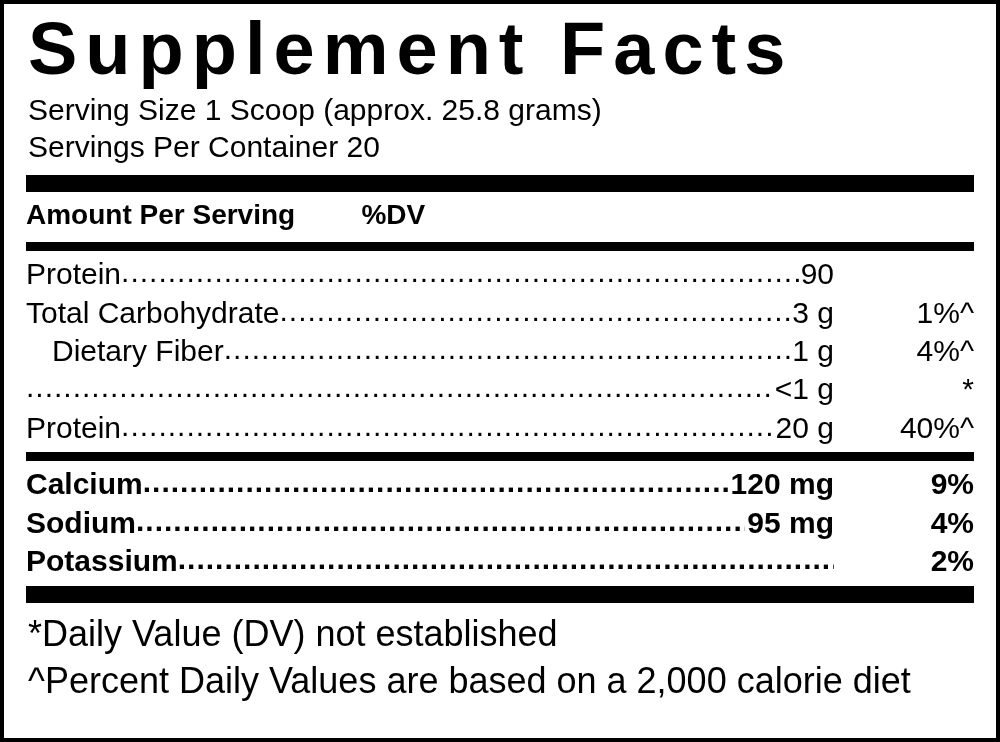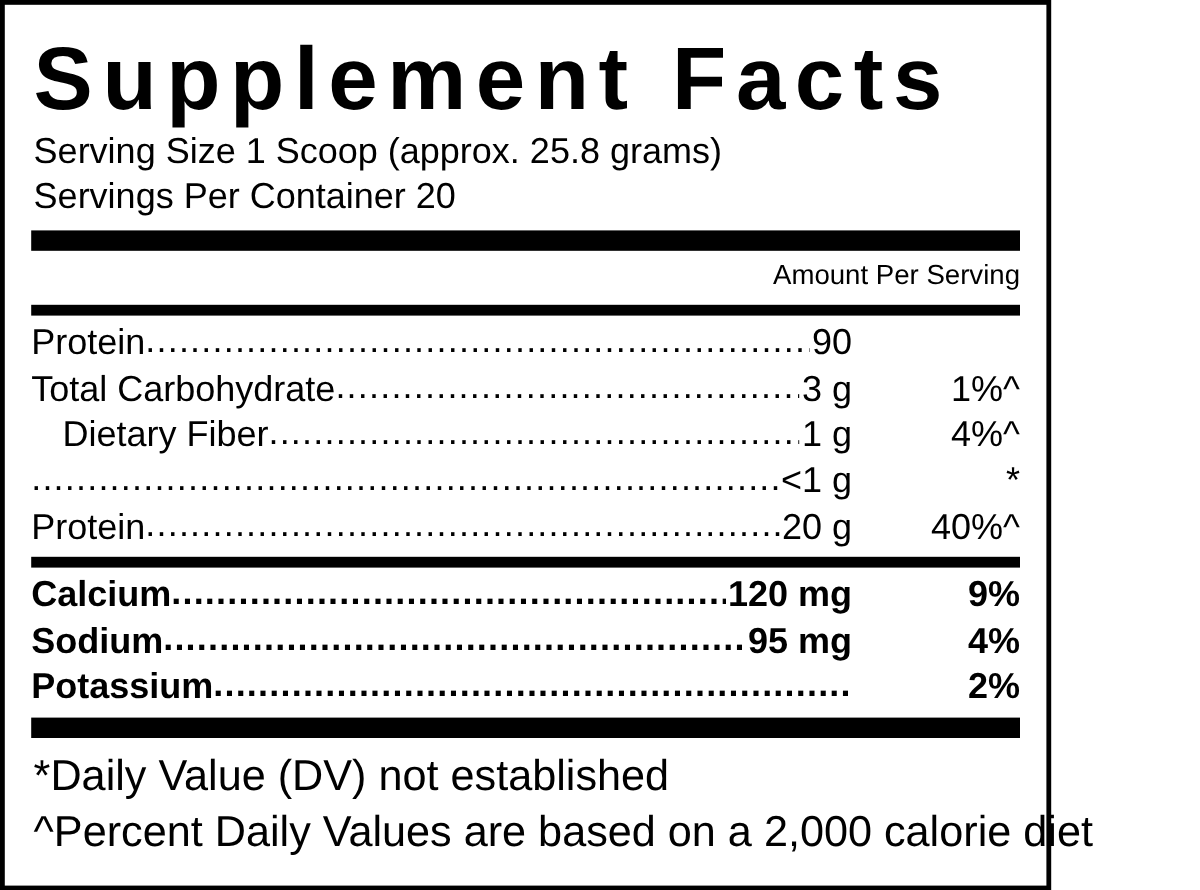--- a/index.html
+++ b/index.html
@@ -10,24 +10,24 @@
   body {
     width: 1000px;
     height: 742px;
     font-family: "Liberation Sans", sans-serif;
     color: #000000;
     overflow: hidden;
   }
 
   .panel {
     box-sizing: border-box;
-    width: 876px;
+    width: 1000px;
     height: 742px;
     border: 4px solid #000000;
-    padding: 23px 22px 0 22px;
+    padding: 6px 22px 0 22px;
     background: #ffffff;
     position: relative;
   }
 
   .title {
     font-size: 74px;
     font-weight: bold;
     letter-spacing: 8px;
     line-height: 1.0;
     margin: 2px 0 6px 2px;
@@ -49,23 +49,22 @@
   .rule-thick.tight { margin-top: 6px; }
   .rule-med {
     height: 9px;
     background: #000000;
     margin: 5px 0 0 0;
   }
 
   .header-row {
     display: flex;
     align-items: flex-end;
-    justify-content: flex-end;
-    font-size: 23px;
-    font-weight: normal;
+    font-size: 28px;
+    font-weight: bold;
     padding: 7px 0 6px 0;
   }
   .header-row .amount-head {
     text-align: right;
     white-space: nowrap;
   }
   .header-row .dv-head {
     width: 130px;
     text-align: right;
     white-space: nowrap;
@@ -125,20 +124,21 @@
 
   <div class="title">Supplement Facts</div>
 
   <div class="serving-line">Serving Size 1 Scoop  (approx. 25.8 grams)</div>
   <div class="serving-line">Servings Per Container 20</div>
 
   <div class="rule-thick"></div>
 
   <div class="header-row">
     <span class="amount-head">Amount Per Serving</span>
+    <span class="dv-head">%DV</span>
   </div>
 
   <div class="rule-med"></div>
 
   <div class="nutrient-block">
 
     <div class="row">
       <span class="label">Protein</span>
       <span class="leader"></span>
       <span class="value">90</span>

